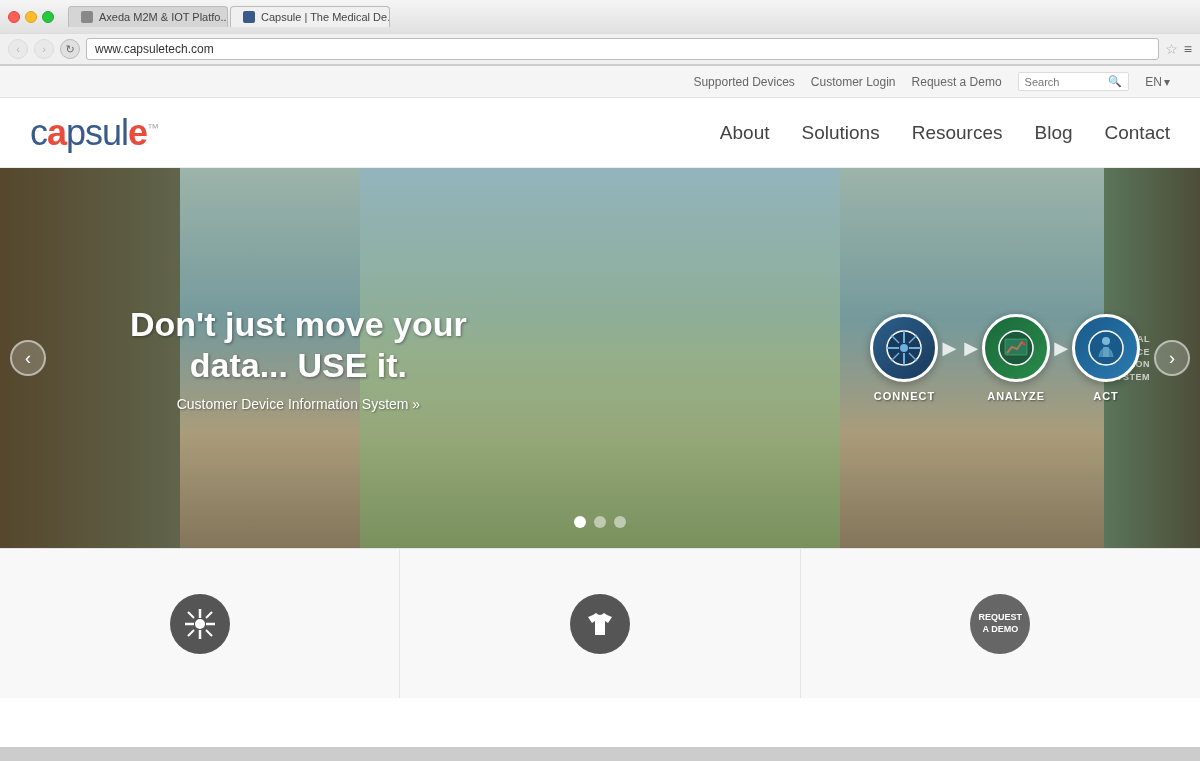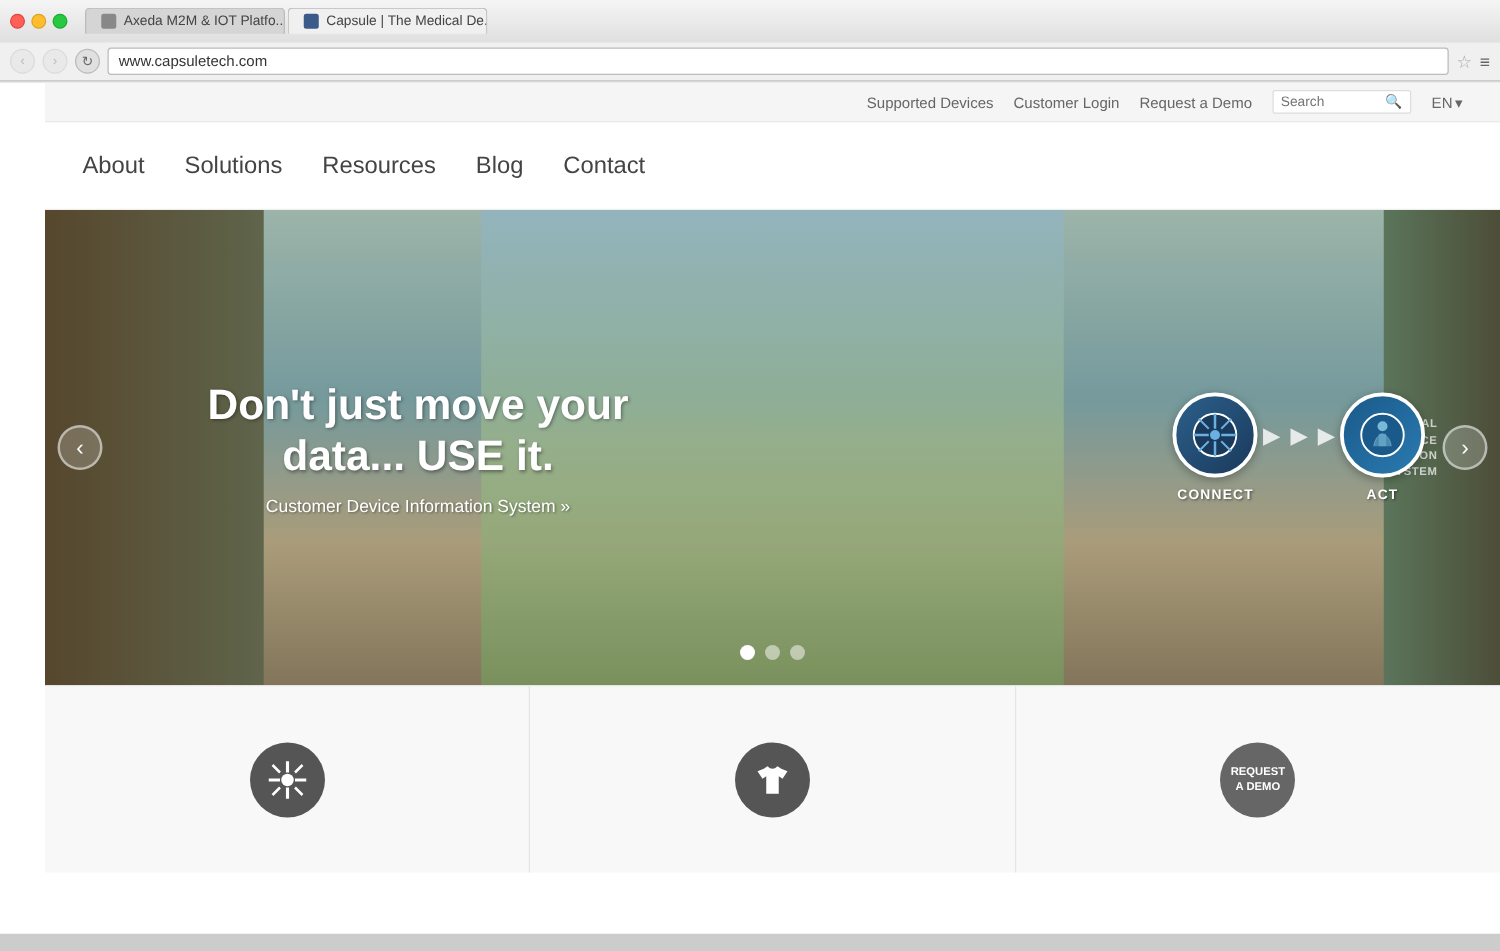--- a/index.html
+++ b/index.html
@@ -49,21 +49,20 @@
     }
     .menu-icon { font-size: 14px; color: #666; }
     .star-icon { font-size: 14px; color: #aaa; }
 
     
     .website {
       background: white;
       height: calc(761px - 80px);
       overflow: hidden;
       position: relative;
-      padding-left: 36px;
     }
 
     
     .utility-bar {
       background: #f5f5f5;
       border-bottom: 1px solid #e5e5e5;
       display: flex;
       justify-content: flex-end;
       align-items: center;
       padding: 6px 30px;
@@ -258,20 +257,23 @@
       <input class="search-input" type="text" placeholder="Search" style="">
       <span class="search-icon">🔍</span>
     </div>
     <div class="lang-selector">
       <span>EN</span>
       <span>▾</span>
     </div>
   </div>
 
   <div class="main-nav">
+    <div class="logo">
+      <span class="logo-text"><span style="color:#3a5a8a;font-size:36px;font-weight:300;">c</span><span style="color:#e74c3c;font-size:36px;font-weight:700;">a</span><span style="color:#3a5a8a;font-size:36px;font-weight:300;">psul</span><span style="color:#e74c3c;font-size:36px;font-weight:700;">e</span><sup style="font-size:12px;color:#aaa;font-weight:400;">™</sup></span>
+    </div>
     <div class="nav-links">
       <a class="nav-link">About</a>
       <a class="nav-link">Solutions</a>
       <a class="nav-link">Resources</a>
       <a class="nav-link">Blog</a>
       <a class="nav-link">Contact</a>
     </div>
   </div>
 
   <div class="hero">
@@ -318,20 +320,31 @@
           </svg>
         </div>
         <div class="process-label">CONNECT</div>
       </div>
 
       <div class="process-arrow">▶</div>
 
 
       <div class="process-arrow">▶</div>
 
+      <div class="process-step">
+        <div class="process-icon-circle analyze-icon">
+          <svg width="38" height="38" viewBox="0 0 38 38">
+            <circle cx="19" cy="19" r="17" fill="#1a5a3a" stroke="white" stroke-width="1.5"></circle>
+            <rect x="8" y="10" width="22" height="16" rx="1" fill="#2a7a5a" stroke="#60c080" stroke-width="0.5"></rect>
+            <polyline points="10,24 15,18 20,20 25,13 28,16" stroke="#e84040" stroke-width="2" fill="none"></polyline>
+            <polyline points="10,24 15,18 20,20 25,13" stroke="#60c080" stroke-width="1.5" fill="none" opacity="0.5"></polyline>
+          </svg>
+        </div>
+        <div class="process-label">ANALYZE</div>
+      </div>
 
       <div class="process-arrow">▶</div>
 
       <div class="process-step">
         <div class="process-icon-circle act-icon">
           <svg width="38" height="38" viewBox="0 0 38 38">
             <circle cx="19" cy="19" r="17" fill="#1a5a8a" stroke="white" stroke-width="1.5"></circle>
 
             <circle cx="19" cy="12" r="4" fill="#7ab8d8"></circle>
             <path d="M12 28 Q13 20 19 18 Q25 20 26 28" fill="#4a8ab0" stroke="#7ab8d8" stroke-width="0.5"></path>

